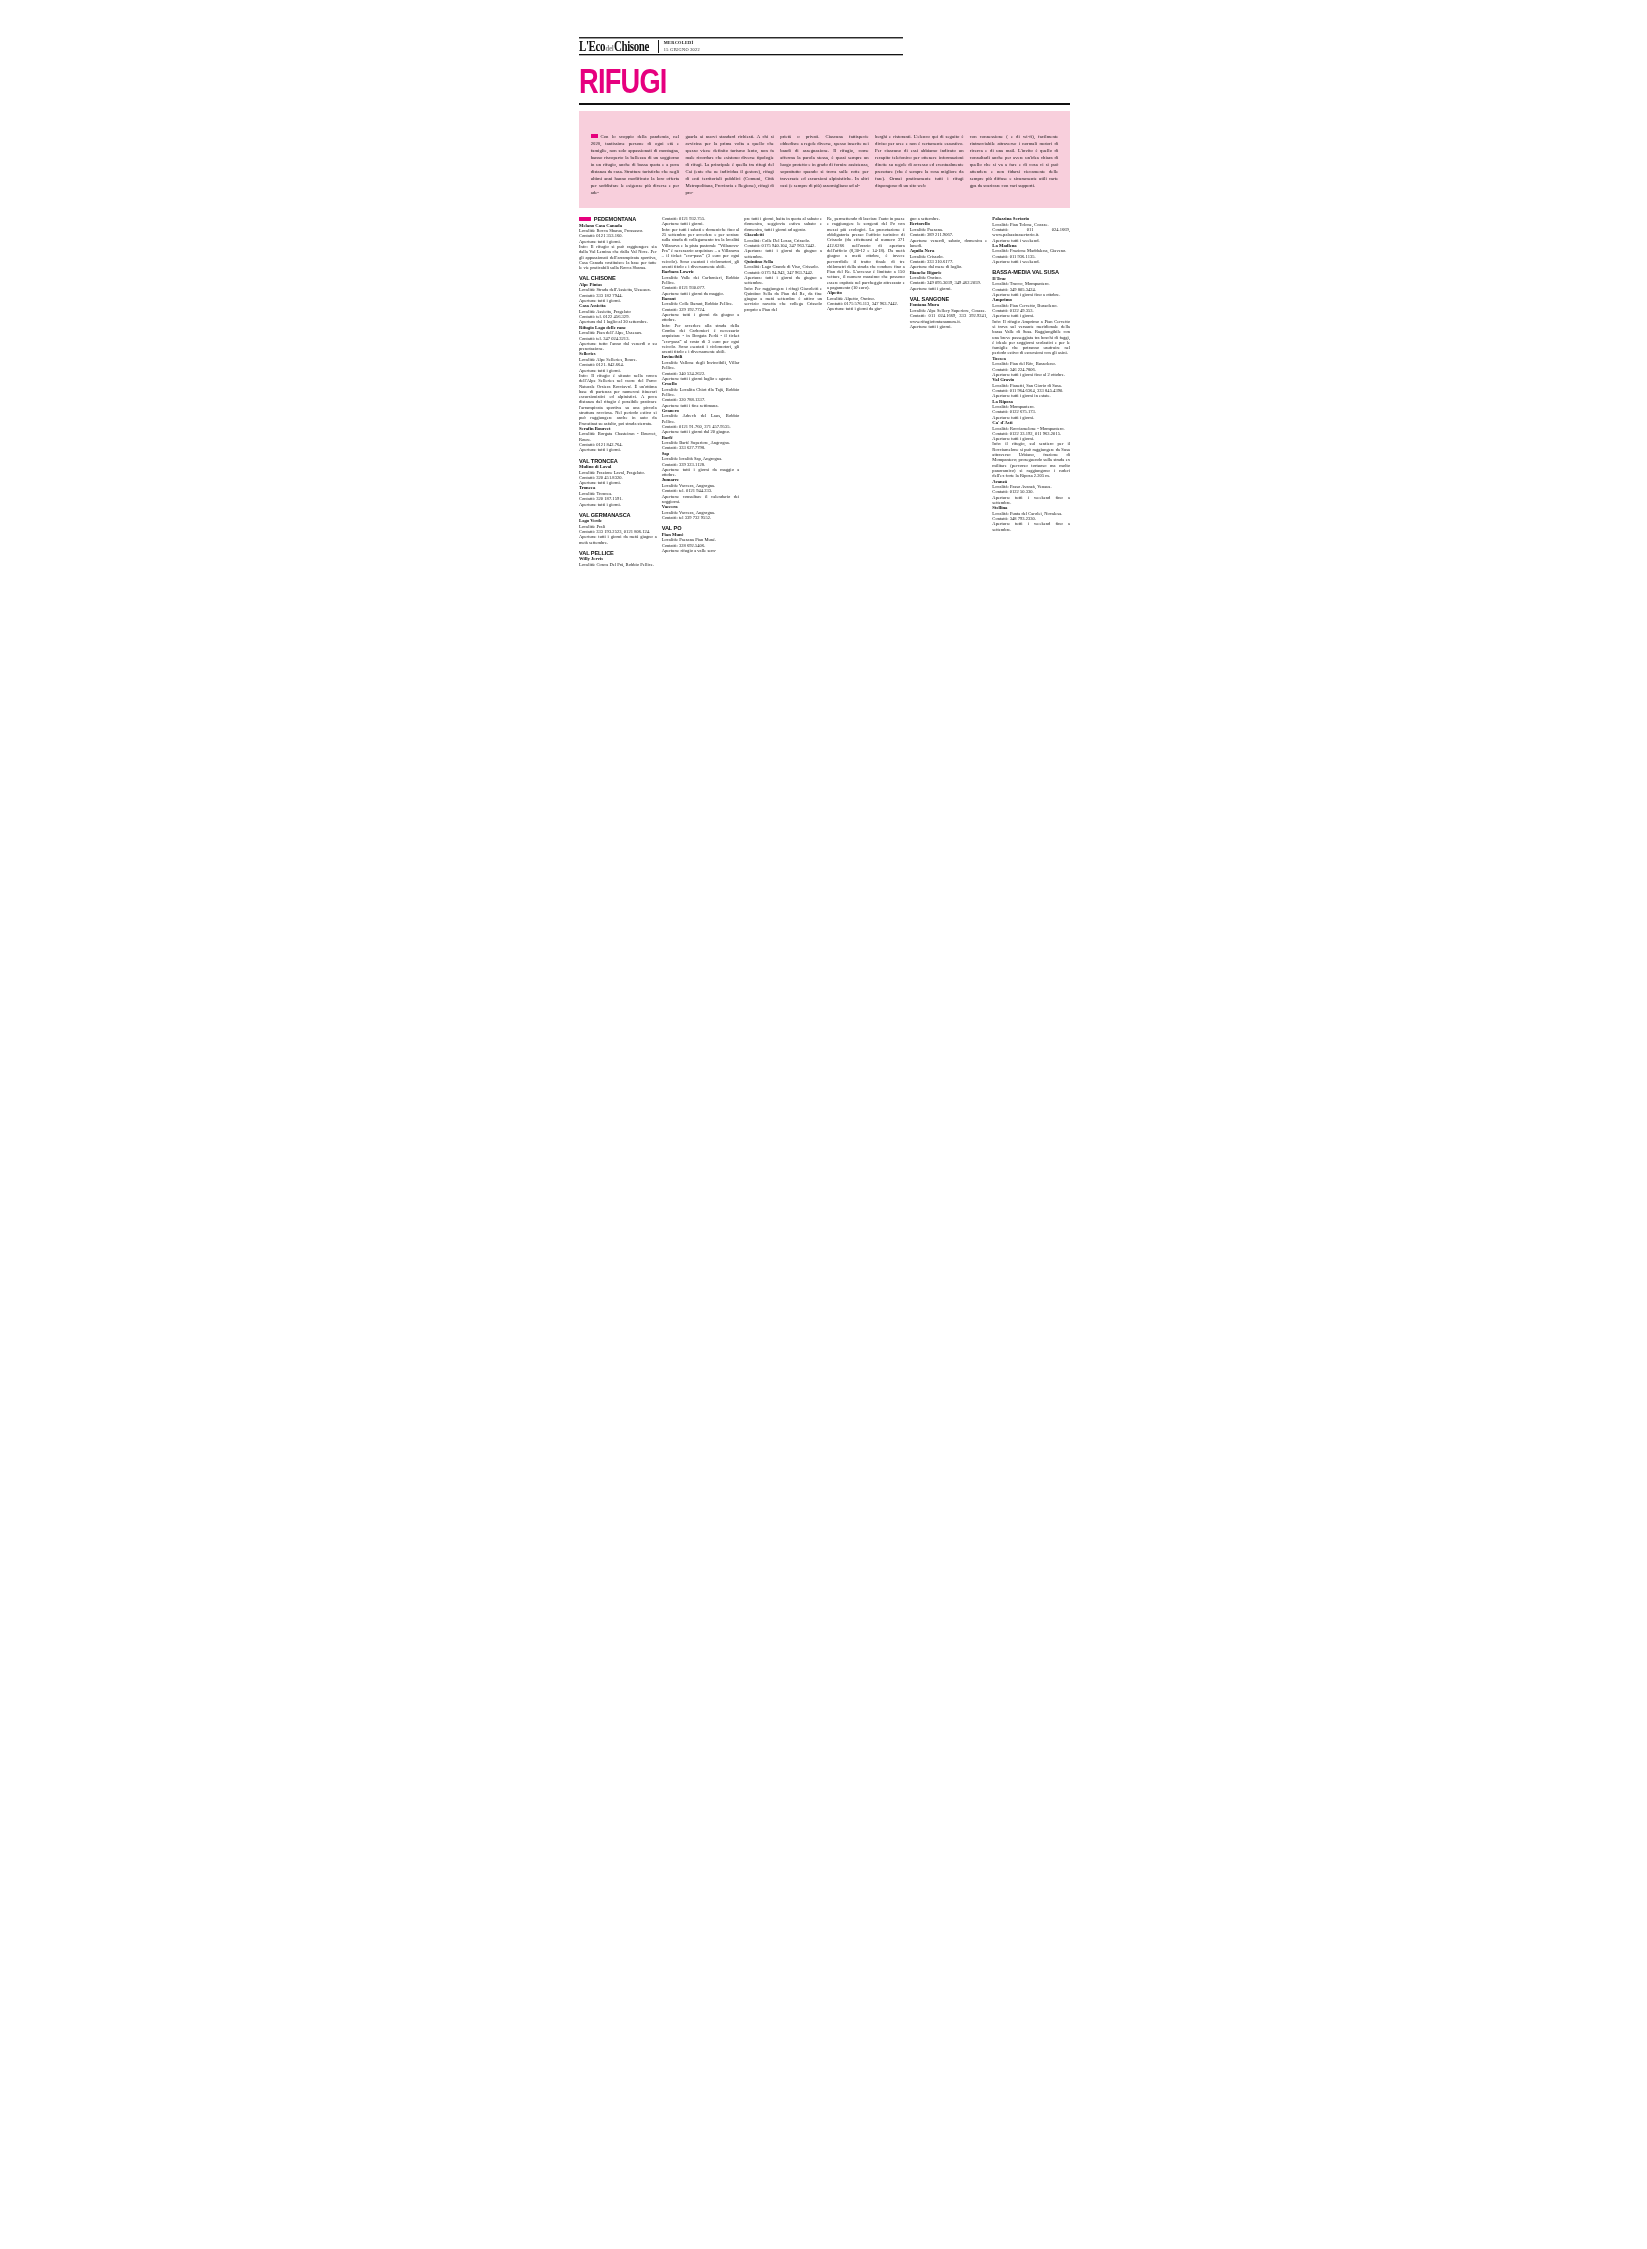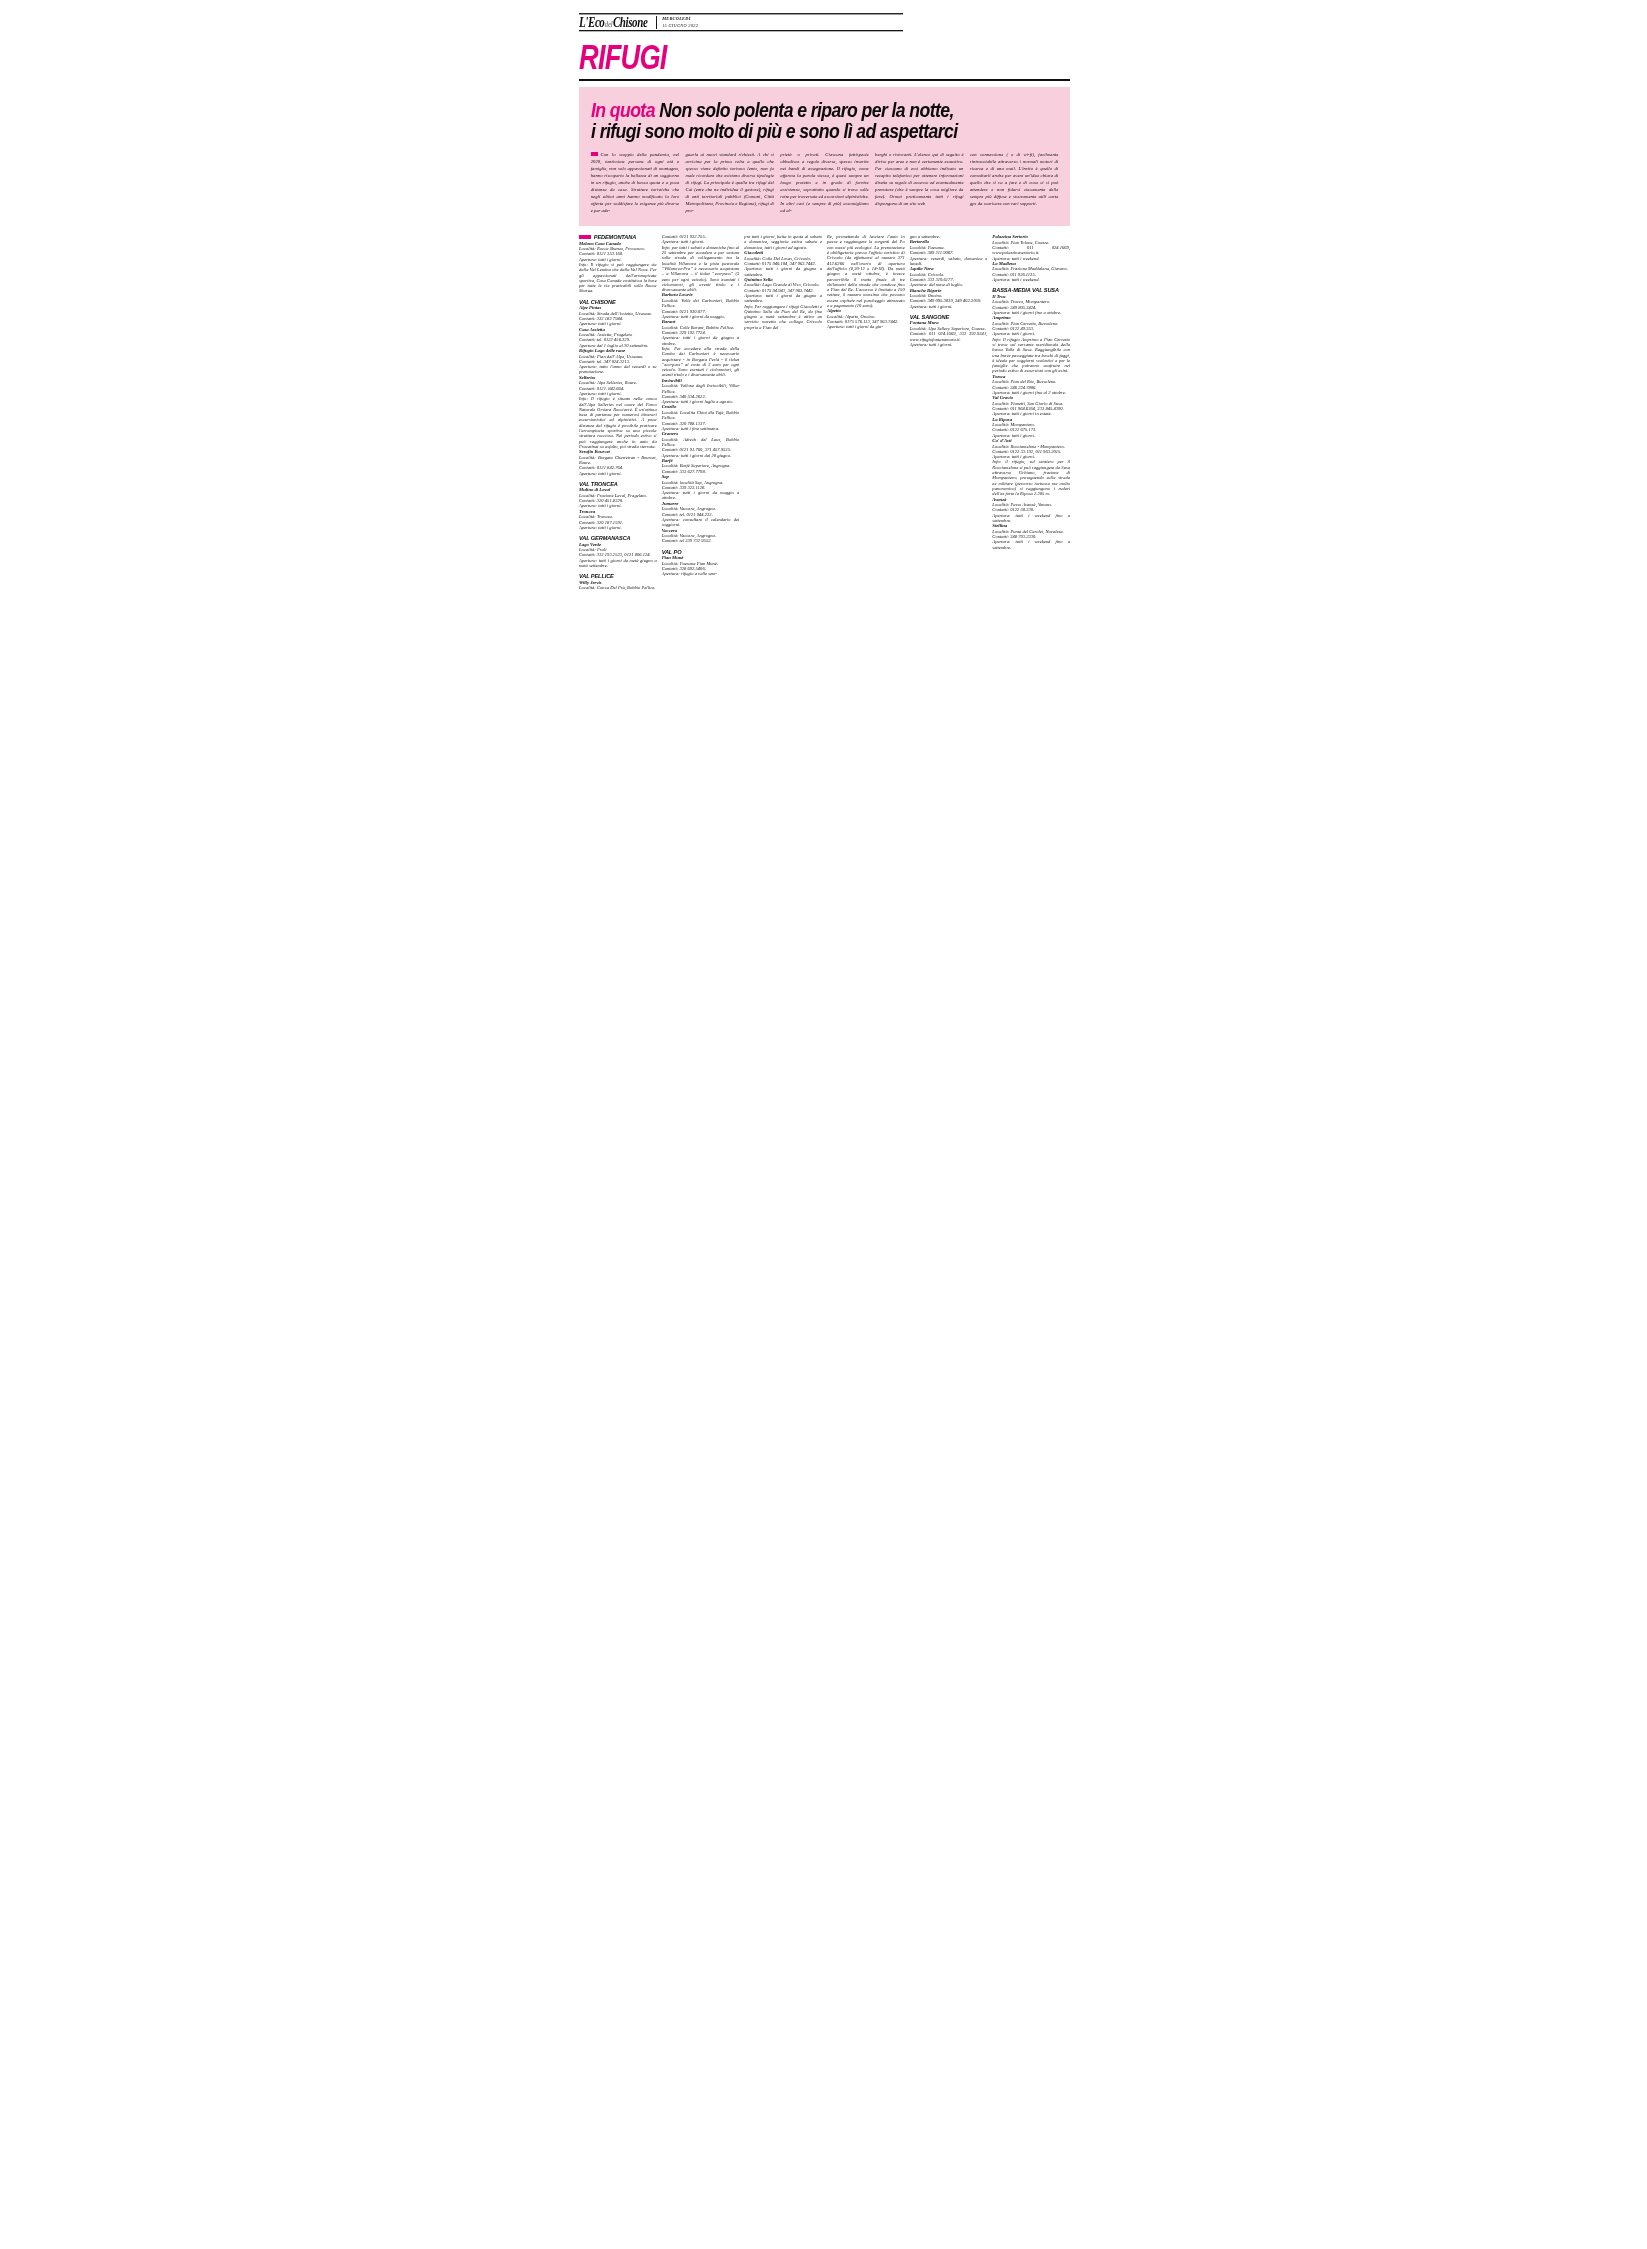--- a/index.html
+++ b/index.html
@@ -13,23 +13,22 @@
   body{
     font-family:"Liberation Serif","DejaVu Serif",serif;
     color:var(--ink);
     -webkit-font-smoothing:antialiased;
   }
   .page{
     width:549px;
     min-height:797px;
     margin:0 auto;
     background:#fff;
-    padding:13px 28px 9px 30px;
+    padding:37px 28px 9px 30px;
     position:relative;
-    font-style:italic;
   }
 
   
   .masthead{
     width:66%;
   }
   .rule-double{
     height:1.8px;
     border-top:0.9px solid #2a2a2a;
     border-bottom:0.4px solid #9a9a9a;
@@ -195,24 +194,20 @@
         <span class="d">15 GIUGNO 2022</span>
       </div>
     </div>
     <div class="rule-heavy"></div>
   </div>
 
   <h1 class="page-title">RIFUGI</h1>
   <div class="title-rule"></div>
 
   <div class="feature-panel">
-    <div class="headline">
-      <span class="hl-line"><span class="kicker">In quota</span><span> Non solo polenta e riparo per la notte,</span></span>
-      <span class="hl-line">i rifugi sono molto di più e sono lì ad aspettarci</span>
-    </div>
     <div class="intro-columns">
         <div class="intro-col"><span class="intro-bullet"></span>Con lo scoppio della pandemia, nel 2020, tantissime persone di ogni età e famiglie, non solo appassionati di montagna, hanno riscoperto la bellezza di un soggiorno in un rifugio, anche di bassa quota e a poca distanza da casa. Strutture turistiche che negli ultimi anni hanno modificato la loro offerta per soddisfare le esigenze più diverse e per ade-</div>
         <div class="intro-col">guarla ai nuovi standard richiesti. A chi si avvicina per la prima volta a quello che spesso viene definito turismo lento, non fa male ricordare che esistono diverse tipologie di rifugi. La principale è quella tra rifugi del Cai (ente che ne individua il gestore), rifugi di enti territoriali pubblici (Comuni, Città Metropolitana, Provincia e Regione), rifugi di pro-</div>
         <div class="intro-col">prietà o privati. Ciascuna fattispecie obbedisce a regole diverse, spesso inserite nei bandi di assegnazione. Il rifugio, come afferma la parola stessa, è quasi sempre un luogo protetto e in grado di fornire assistenza, soprattutto quando si trova sulle rotte per traversate ed escursioni alpinistiche. In altri casi (e sempre di più) assomigliano ad al-</div>
         <div class="intro-col">berghi e ristoranti. L'elenco qui di seguito è diviso per aree e non è certamente esaustivo. Per ciascuno di essi abbiamo indicato un recapito telefonico per ottenere informazioni dirette su regole di accesso ed eventualmente prenotare (che è sempre la cosa migliore da fare). Ormai praticamente tutti i rifugi dispongono di un sito web</div>
         <div class="intro-col">con connessione ( e di wi-fi), facilmente rintracciabile attraverso i normali motori di ricerca e di una mail. L'invito è quello di consultarli anche per avere un'idea chiara di quello che si va a fare e di cosa ci si può attendere e non fidarsi ciecamente delle sempre più diffuse e sicuramente utili carte gps da scaricare con vari supporti.</div>
       </div>
   </div>
 
   <div class="directory">

